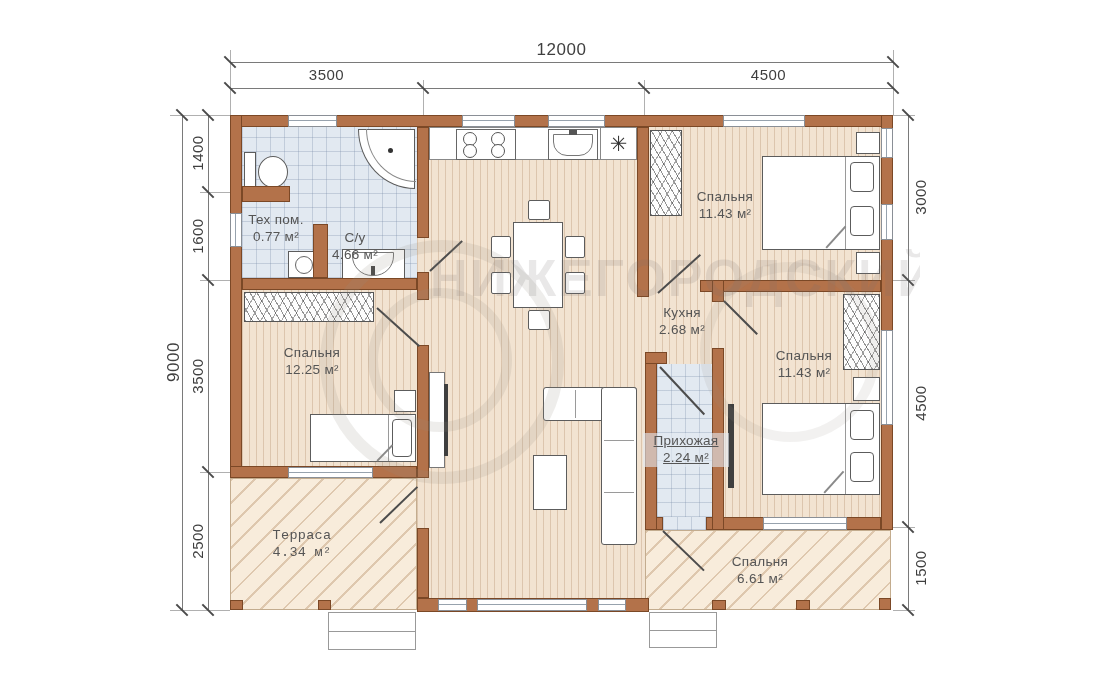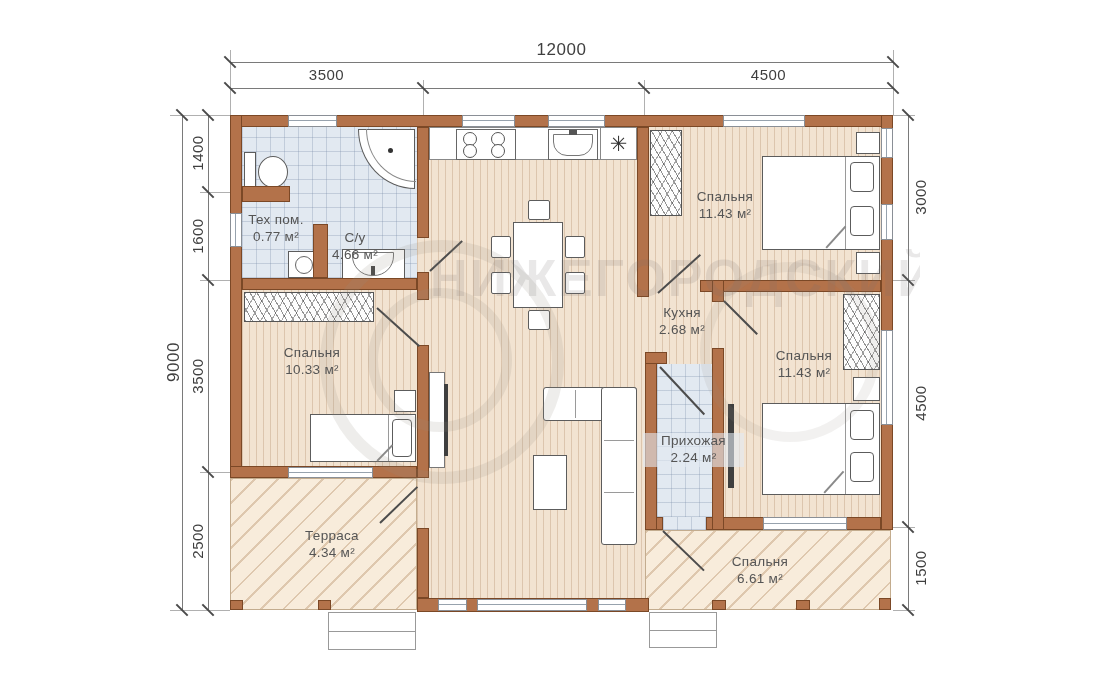--- a/index.html
+++ b/index.html
@@ -190,35 +190,35 @@
   <div class="abs rlabel" style="left:238px;top:212px;width:76px;">
     <div>Тех пом.</div>
     <div>0.77 м²</div>
   </div>
   <div class="abs rlabel" style="left:683px;top:189px;width:84px;">
     <div>Спальня</div>
     <div>11.43 м²</div>
   </div>
   <div class="abs rlabel" style="left:268px;top:345px;width:88px;">
     <div>Спальня</div>
-    <div>10.33 м²</div>
+    <div>12.25 м²</div>
   </div>
   <div class="abs rlabel" style="left:640px;top:305px;width:84px;">
     <div>Кухня</div>
     <div>2.68 м²</div>
   </div>
-  <div class="abs rlabel" style="left:643px;top:433px;width:101px;background:rgba(226,233,241,.6);">
+  <div class="abs rlabel" style="left:643px;top:433px;width:86px;background:rgba(226,233,241,.6);text-decoration:underline;">
     <div>Прихожая</div>
     <div>2.24 м²</div>
   </div>
   <div class="abs rlabel" style="left:762px;top:348px;width:84px;">
     <div>Спальня</div>
     <div>11.43 м²</div>
   </div>
-  <div class="abs rlabel" style="left:287px;top:528px;width:90px;">
+  <div class="abs rlabel" style="left:257px;top:528px;width:90px;font-family:Liberation Mono, monospace;">
     <div>Терраса</div>
     <div>4.34 м²</div>
   </div>
   <div class="abs rlabel" style="left:715px;top:554px;width:90px;">
     <div>Спальня</div>
     <div>6.61 м²</div>
   </div>
 
   <div class="abs dline" style="left:230px;top:62px;width:663px;height:1px;"></div>
   <div class="abs dline" style="left:230px;top:88px;width:663px;height:1px;"></div>

